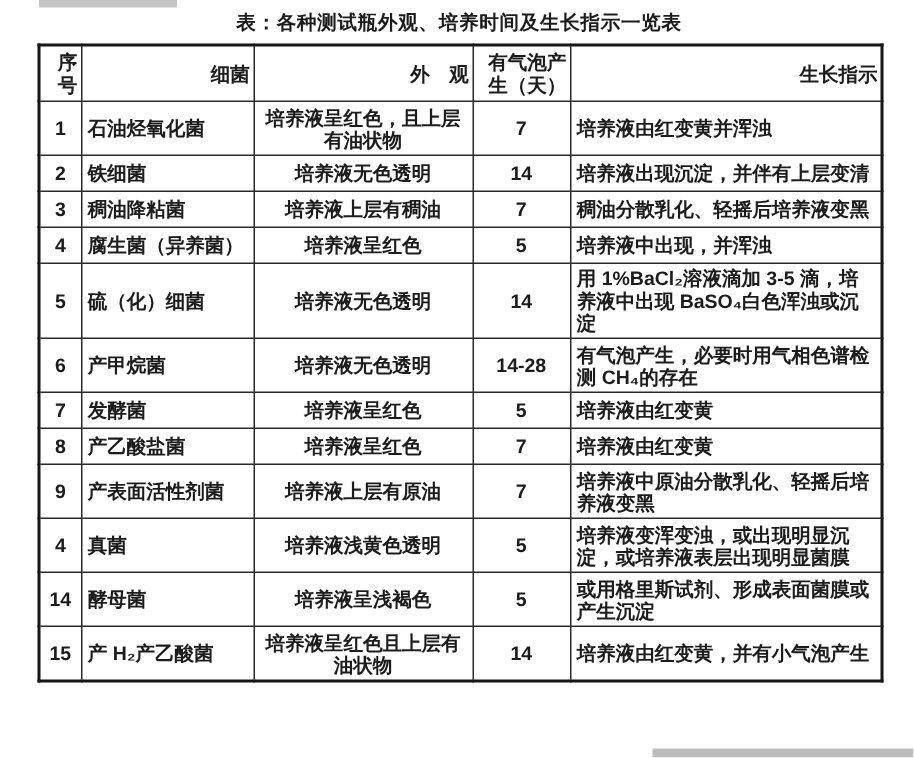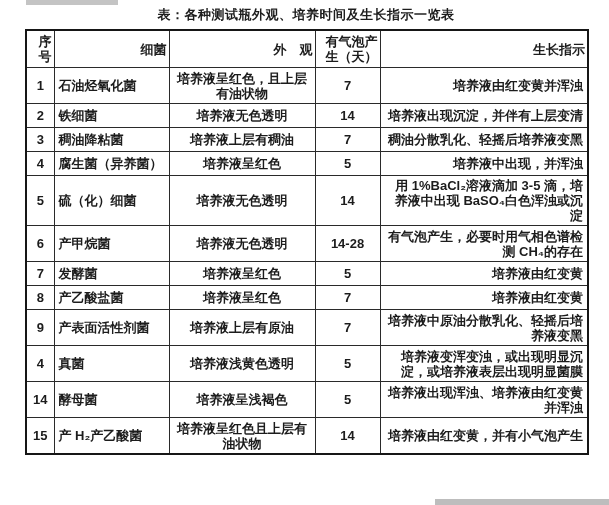--- a/index.html
+++ b/index.html
@@ -51,21 +51,21 @@
   table.bact th {
     font-weight: 700;
     text-align: right;
     height: 32px;
     padding: 2px 2px;
   }
   td.c-no   { text-align: center; padding: 2px 1px; }
   td.c-bact { text-align: left; padding: 2px 3px; }
   td.c-app  { text-align: center; }
   td.c-time { text-align: center; }
-  td.c-ind  { text-align: right; }
+  td.c-ind  { text-align: left; }
   tr.single td { height: 19px; }
   tr.double td { height: 31px; }
   .artifact {
     position: absolute;
     background: #c4c4c4;
   }
   .artifact.top-left {
     left: 26px; top: 0; width: 92px; height: 5px;
   }
   .artifact.bottom-right {
@@ -168,21 +168,21 @@
         <td class="c-bact">真菌</td>
         <td class="c-app">培养液浅黄色透明</td>
         <td class="c-time">5</td>
         <td class="c-ind">培养液变浑变浊，或出现明显沉淀，或培养液表层出现明显菌膜</td>
       </tr>
       <tr class="double">
         <td class="c-no">14</td>
         <td class="c-bact">酵母菌</td>
         <td class="c-app">培养液呈浅褐色</td>
         <td class="c-time">5</td>
-        <td class="c-ind">培养液出现浑浊、培养液由红变黄并浑浊</td>
+        <td class="c-ind">或用格里斯试剂、形成表面菌膜或产生沉淀</td>
       </tr>
       <tr class="double">
         <td class="c-no">15</td>
         <td class="c-bact">产 H₂产乙酸菌</td>
         <td class="c-app">培养液呈红色且上层有油状物</td>
         <td class="c-time">14</td>
         <td class="c-ind">培养液由红变黄，并有小气泡产生</td>
       </tr>
     </tbody>
   </table>

